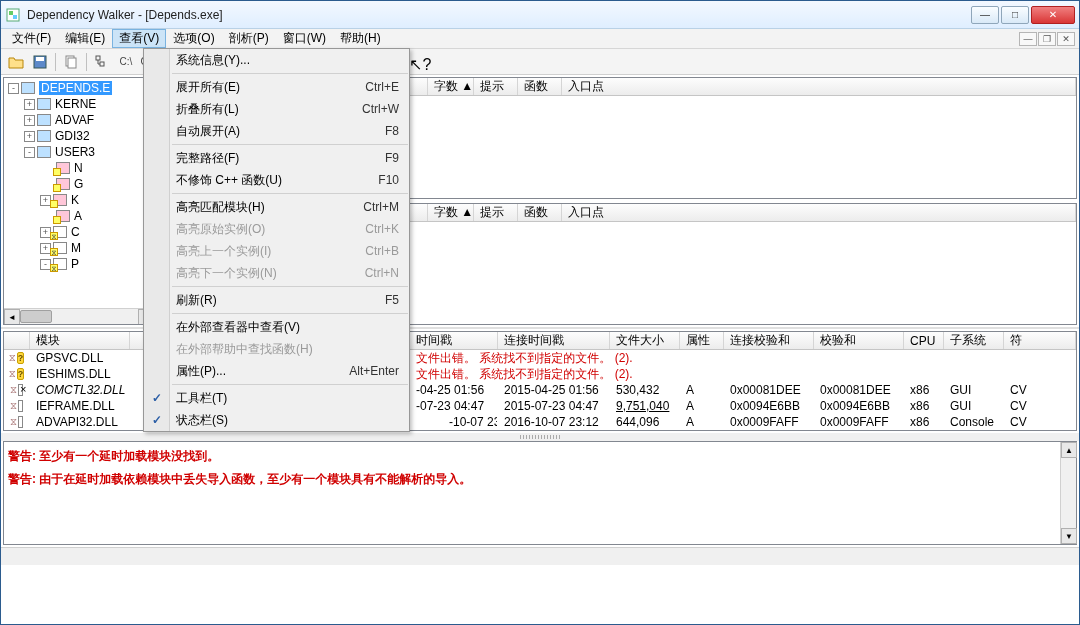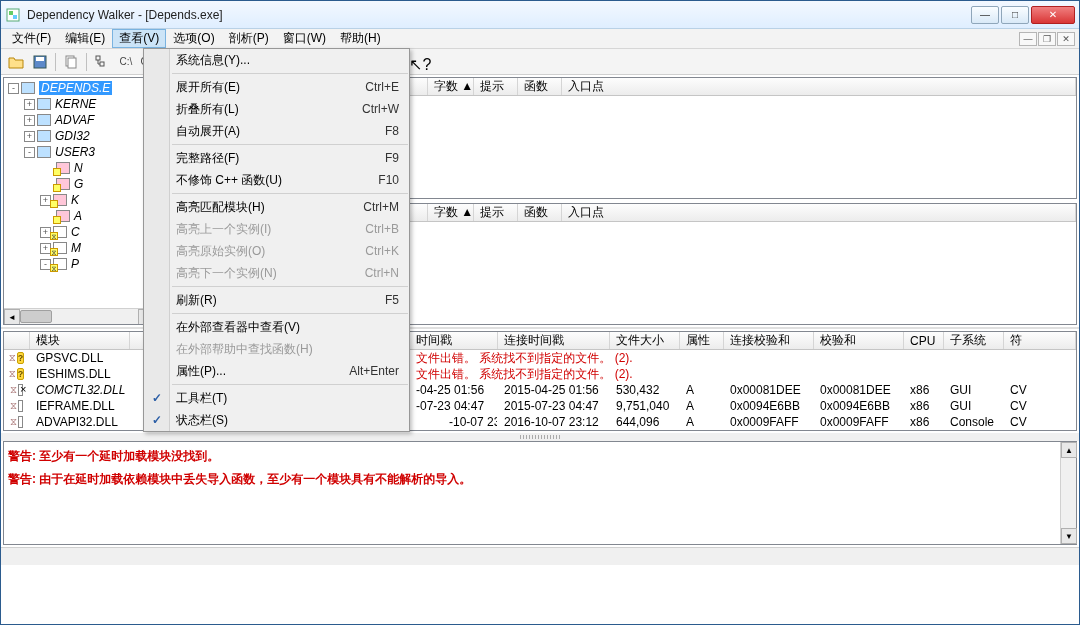--- a/index.html
+++ b/index.html
@@ -50,21 +50,21 @@
 .tree-pane { width: 152px; border: 1px solid #828790; margin: 2px 1px 2px 2px; overflow: hidden; position: relative; background: #fff; }
 .tree { padding: 2px; }
 .tree-row { display: flex; align-items: center; height: 16px; white-space: nowrap; }
 .tree-toggle { width: 11px; height: 11px; border: 1px solid #888; background: #fff; display: inline-flex; align-items: center; justify-content: center; font-size: 9px; line-height: 1; margin-right: 2px; color: #555; }
 .tree-spacer { display: inline-block; width: 16px; }
 .tree-icon { width: 14px; height: 12px; border: 1px solid #888; background: #fff; margin-right: 4px; display: inline-block; position: relative; }
 .tree-icon.blue { background: #bde1ff; }
 .tree-icon.pink { background: #ffc7d9; }
 .tree-icon.xhash { background: #fff; }
 .tree-icon .ov { position: absolute; left: -4px; bottom: -3px; width: 8px; height: 8px; background: #ff6; border: 1px solid #c90; font-size: 7px; line-height: 7px; text-align: center; color: #444; }
-.tree-label { color: #000; font-style: italic; }
+.tree-label { color: #000; }
 .tree-label.sel { background: #3399ff; color: #fff; padding: 0 2px; }
 .tree-sb { position: absolute; bottom: 0; left: 0; right: 0; height: 16px; background: #f0f0f0; border-top: 1px solid #d0d0d0; }
 .tree-sb-thumb { position: absolute; left: 16px; width: 32px; top: 1px; bottom: 1px; background: #cdcdcd; border: 1px solid #a0a0a0; border-radius: 2px; }
 .tree-sb-arr { position: absolute; top: 0; width: 16px; height: 16px; background: #e8e8e8; border: 1px solid #b0b0b0; display: flex; align-items: center; justify-content: center; font-size: 8px; }
 .tree-sb-arr.l { left: 0; } .tree-sb-arr.r { right: 0; }
 
 .right-panes { flex: 1; display: flex; flex-direction: column; margin: 2px 2px 2px 1px; }
 .list-pane { border: 1px solid #828790; flex: 1; background: #fff; position: relative; }
 .list-hdr { height: 18px; background: linear-gradient(#fdfdfd,#ececec); display: flex; border-bottom: 1px solid #c5c5c5; }
 .list-col { border-right: 1px solid #d5d5d5; padding: 1px 6px; color: #000; display: flex; align-items: center; white-space: nowrap; }
@@ -352,21 +352,21 @@
           </div>
           <div class="mod-row">
             <div class="mc mod-icon">
               <span class="hour">⧖</span>
               <span class="bk"></span>
             </div>
             <div class="mc" style="width: 100px;">IEFRAME.DLL</div>
             <div class="mc" style="width: 280px;"></div>
             <div class="mc" style="width: 88px;">-07-23 04:47</div>
             <div class="mc" style="width: 112px;">2015-07-23 04:47</div>
-            <div class="mc r" style="width: 70px;">9,751,040</div>
+            <div class="mc r" style="width: 70px; text-decoration: underline;">9,751,040</div>
             <div class="mc" style="width: 44px;">A</div>
             <div class="mc" style="width: 90px;">0x0094E6BB</div>
             <div class="mc" style="width: 90px;">0x0094E6BB</div>
             <div class="mc" style="width: 40px;">x86</div>
             <div class="mc" style="width: 60px;">GUI</div>
             <div class="mc" style="width: 30px;">CV</div>
           </div>
           <div class="mod-row">
             <div class="mc mod-icon">
               <span class="hour">⧖</span>
@@ -431,26 +431,26 @@
       <div class="dd-item">
         <span>不修饰 C++ 函数(U)</span>
         <span class="shortcut">F10</span>
       </div>
       <div class="dd-sep"></div>
       <div class="dd-item">
         <span>高亮匹配模块(H)</span>
         <span class="shortcut">Ctrl+M</span>
       </div>
       <div class="dd-item disabled">
+        <span>高亮原始实例(O)</span>
+        <span class="shortcut">Ctrl+K</span>
+      </div>
+      <div class="dd-item disabled">
         <span>高亮上一个实例(I)</span>
         <span class="shortcut">Ctrl+B</span>
-      </div>
-      <div class="dd-item disabled">
-        <span>高亮原始实例(O)</span>
-        <span class="shortcut">Ctrl+K</span>
       </div>
       <div class="dd-item disabled">
         <span>高亮下一个实例(N)</span>
         <span class="shortcut">Ctrl+N</span>
       </div>
       <div class="dd-sep"></div>
       <div class="dd-item">
         <span>刷新(R)</span>
         <span class="shortcut">F5</span>
       </div>

